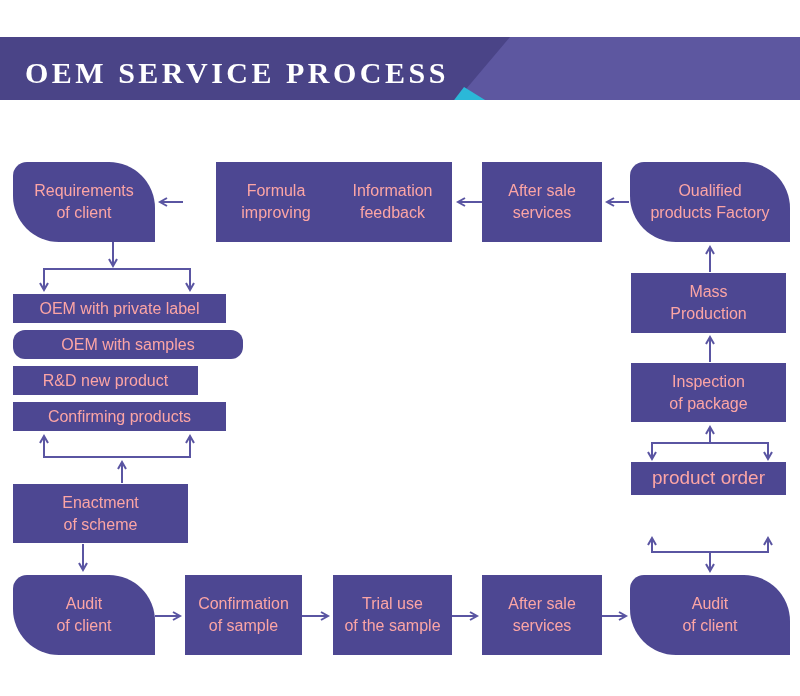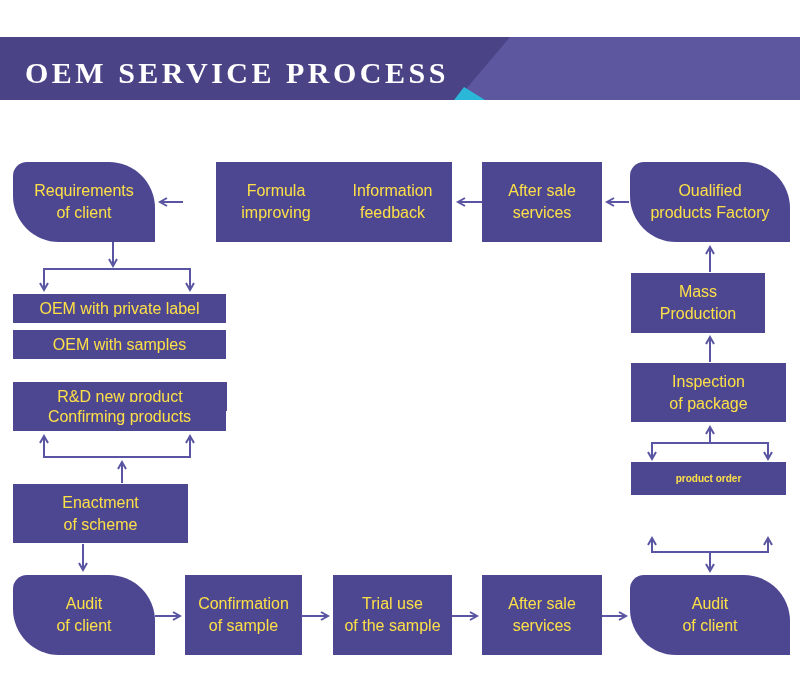--- a/index.html
+++ b/index.html
@@ -42,29 +42,29 @@
     font-size: 103px; line-height: 110px;
     letter-spacing: 36px;
     color: var(--watermark-purple, #a9a5cf);
     white-space: nowrap;
   }
 
   
   .box {
     position: absolute;
     background: var(--box-fill, #4d4792);
-    color: #fde047;
+    color: #fca5a5;
     display: flex; align-items: center; justify-content: center;
     text-align: center;
     white-space: pre-line;
     font-size: 16px; line-height: 1.35;
     box-sizing: border-box;
   }
   .leaf { border-radius: 14px 46px 0 46px; }
-  .small { font-size: 10px; line-height: 1.1; font-weight: bold; }
+  .small { font-size: 19px; line-height: 1.1; }
 
   
   svg.connectors {
     position: absolute; inset: 0; width: 800px; height: 696px;
     pointer-events: none;
   }
   svg.connectors line { stroke: var(--connector, #5a55a2); stroke-width: 2; }
   .ah-path { fill: none; stroke: var(--connector, #5a55a2); stroke-width: 2; }
 </style>
 </head>
@@ -131,37 +131,37 @@
   <div class="box" style="left:183px; top:162px; width:120px; height:80px;margin-left:33px;">Formula
 improving</div>
   <div class="box" style="left:333px; top:162px; width:119px; height:80px;">Information
 feedback</div>
   <div class="box" style="left:482px; top:162px; width:120px; height:80px;">After sale
 services</div>
   <div class="box leaf" style="left:630px; top:162px; width:160px; height:80px;">Oualified
 products Factory</div>
 
   <div class="box" style="left:13px; top:294px; width:213px; height:29px;">OEM with private label</div>
-  <div class="box" style="left:13px; top:330px; width:213px; height:29px;">OEM with samples</div>
-  <div class="box" style="left:13px; top:366px; width:214px; height:29px;margin-top:16px;">R&amp;D new product</div>
+  <div class="box" style="left:13px; top:330px; width:230px; height:29px;border-radius:12px;">OEM with samples</div>
+  <div class="box" style="left:13px; top:366px; width:185px; height:29px;">R&amp;D new product</div>
   <div class="box" style="left:13px; top:402px; width:213px; height:29px;">Confirming products</div>
 
   <div class="box" style="left:13px; top:484px; width:175px; height:59px;">Enactment
 of scheme</div>
 
   <div class="box leaf" style="left:13px; top:575px; width:142px; height:80px;">Audit
 of client</div>
   <div class="box" style="left:185px; top:575px; width:117px; height:80px;">Confirmation
 of sample</div>
   <div class="box" style="left:333px; top:575px; width:119px; height:80px;">Trial use
 of the sample</div>
   <div class="box" style="left:482px; top:575px; width:120px; height:80px;">After sale
 services</div>
   <div class="box leaf" style="left:630px; top:575px; width:160px; height:80px;">Audit
 of client</div>
 
-  <div class="box" style="left:631px; top:273px; width:134px; height:60px;">Mass
+  <div class="box" style="left:631px; top:273px; width:155px; height:60px;">Mass
 Production</div>
   <div class="box" style="left:631px; top:363px; width:155px; height:59px;">Inspection
 of package</div>
   <div class="box small" style="left:631px; top:462px; width:155px; height:33px;">product order</div>
 
 </div>
 
 </body></html>

